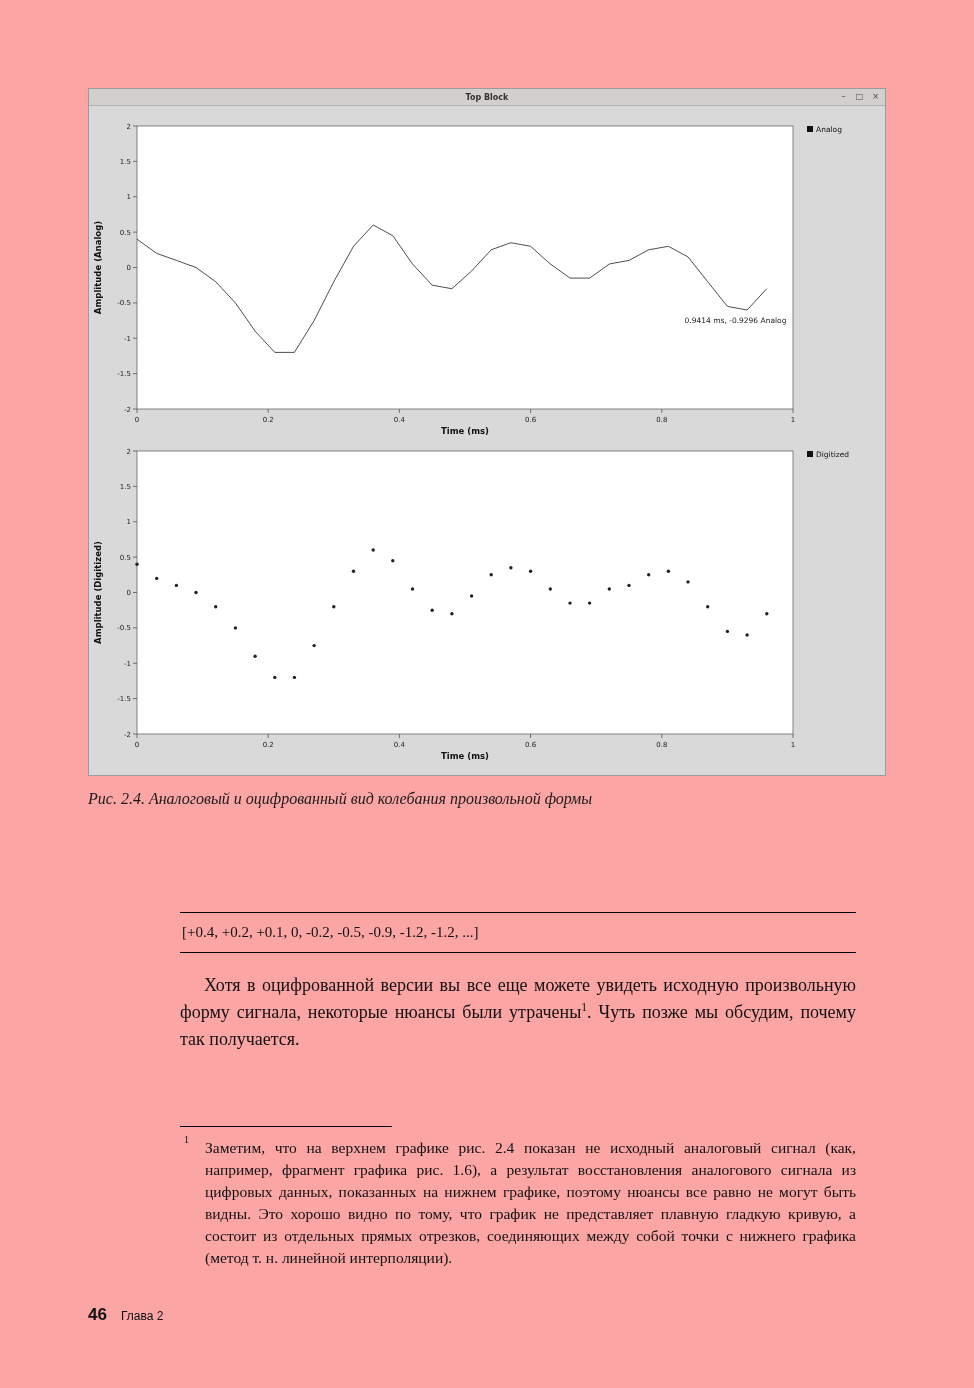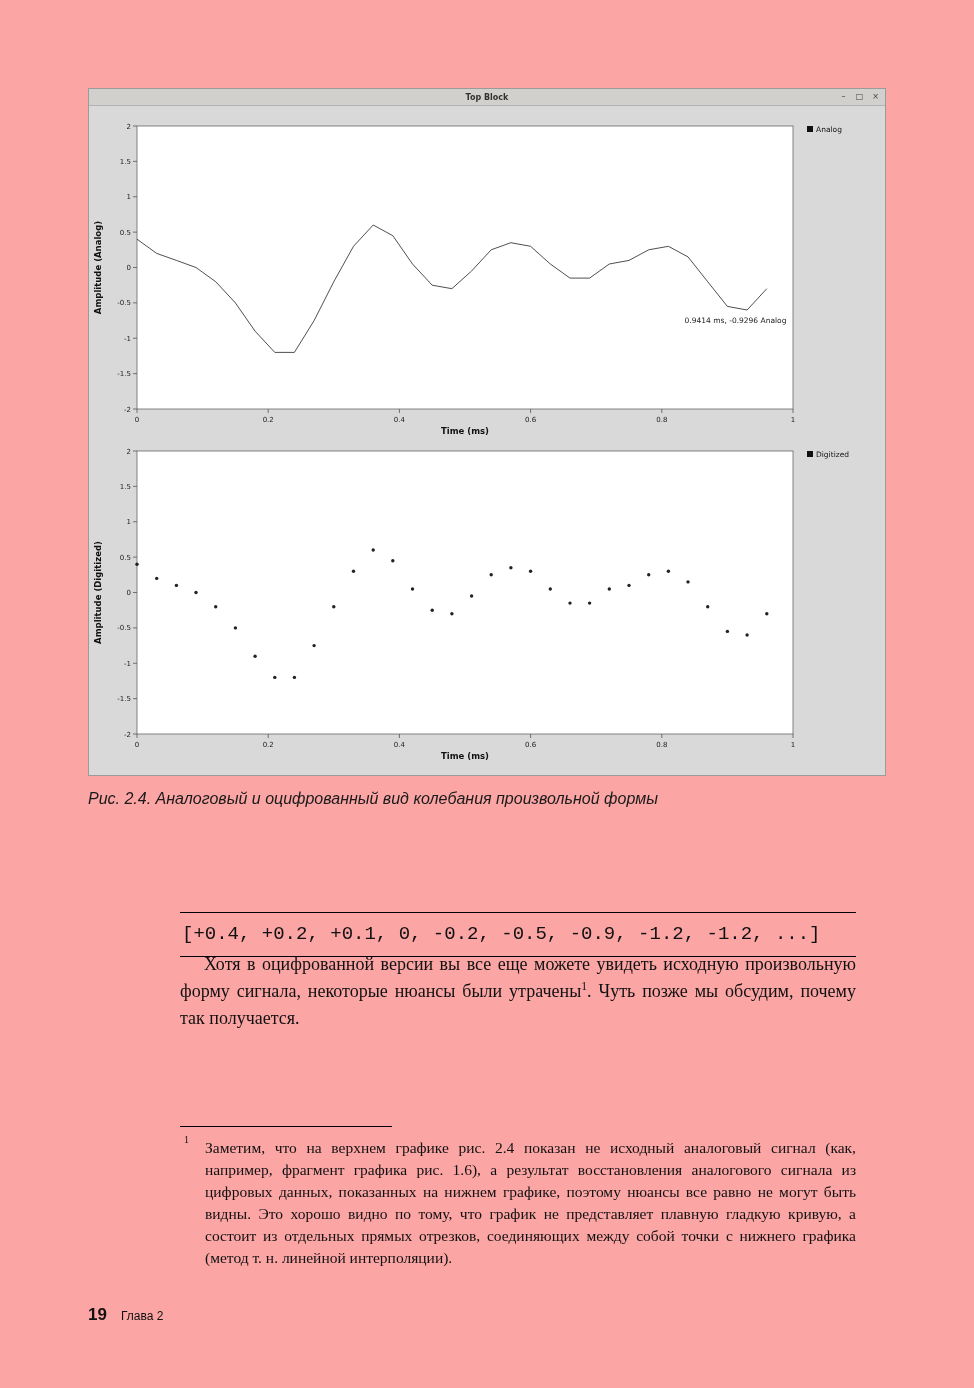--- a/index.html
+++ b/index.html
@@ -14,36 +14,36 @@
   .wtitle{font-family:"DejaVu Sans",sans-serif;font-size:8px;font-weight:600;color:#333;}
   .wcontrols{position:absolute;right:4px;top:1px;display:flex;gap:5px;}
   .wbtn{font-family:"DejaVu Sans",sans-serif;font-size:8px;line-height:13px;color:#444;
         width:11px;text-align:center;cursor:default;}
   .chart{position:absolute;left:0;}
   #chart0{top:24px;}
   #chart1{top:349px;}
 
   
   .caption{position:absolute;left:88px;top:790px;width:760px;
-           font-family:Liberation Sans, sans-serif;font-style:italic;
+           font-family:Liberation Serif, serif;font-style:italic;
            font-size:16px;color:#1a1a1a;}
 
   
   .para{position:absolute;left:180px;width:676px;margin:0;
         font-size:18px;line-height:1.5;text-align:justify;}
   .indent{text-indent:24px;}
   #para1{top:838px;}
-  #para2{top:951px;}
+  #para2{top:972px;}
   sup{font-size:0.65em;line-height:0;}
 
   .codeblock{position:absolute;left:180px;top:912px;width:676px;box-sizing:border-box;
              border-top:1.5px solid #000;border-bottom:1.5px solid #000;
              padding:10px 2px 11px 2px;}
-  .codeblock code{font-family:Liberation Mono, monospace;
-                  font-size:19px;color:#111;}
+  .codeblock code{font-family:Liberation Serif, serif;
+                  font-size:15px;color:#111;}
 
   
   .footnote-rule{position:absolute;left:180px;top:1126px;width:212px;border-top:1px solid #000;}
   .footnote{position:absolute;left:180px;top:1137px;width:676px;box-sizing:border-box;
             padding-left:25px;font-size:15.5px;line-height:1.42;text-align:justify;}
   .fn-marker{position:absolute;left:4px;top:3px;font-size:10px;}
 
   
   .footer{position:absolute;left:88px;top:1305px;display:flex;align-items:baseline;gap:14px;
           font-family:"Liberation Sans",sans-serif;}
@@ -185,17 +185,17 @@
   <p class="para indent" id="para2"><span>Хотя в оцифрованной версии вы все еще можете увидеть исходную произвольную форму сигнала, некоторые нюансы были утрачены</span><sup>1</sup><span>. Чуть позже мы обсудим, почему так получается.</span></p>
 
   <div class="footnote-rule"></div>
 
   <div class="footnote">
     <sup class="fn-marker">1</sup>
     <span class="fn-text">Заметим, что на верхнем графике рис. 2.4 показан не исходный аналоговый сигнал (как, например, фрагмент графика рис. 1.6), а результат восстановления аналогового сигнала из цифровых данных, показанных на нижнем графике, поэтому нюансы все равно не могут быть видны. Это хорошо видно по тому, что график не представляет плавную гладкую кривую, а состоит из отдельных прямых отрезков, соединяющих между собой точки с нижнего графика (метод т. н. линейной интерполяции).</span>
   </div>
 
   <div class="footer">
-    <span class="pagenum">19</span>
+    <span class="pagenum">46</span>
     <span class="chapter">Глава 2</span>
   </div>
 
 </div>
 
 </body></html>

